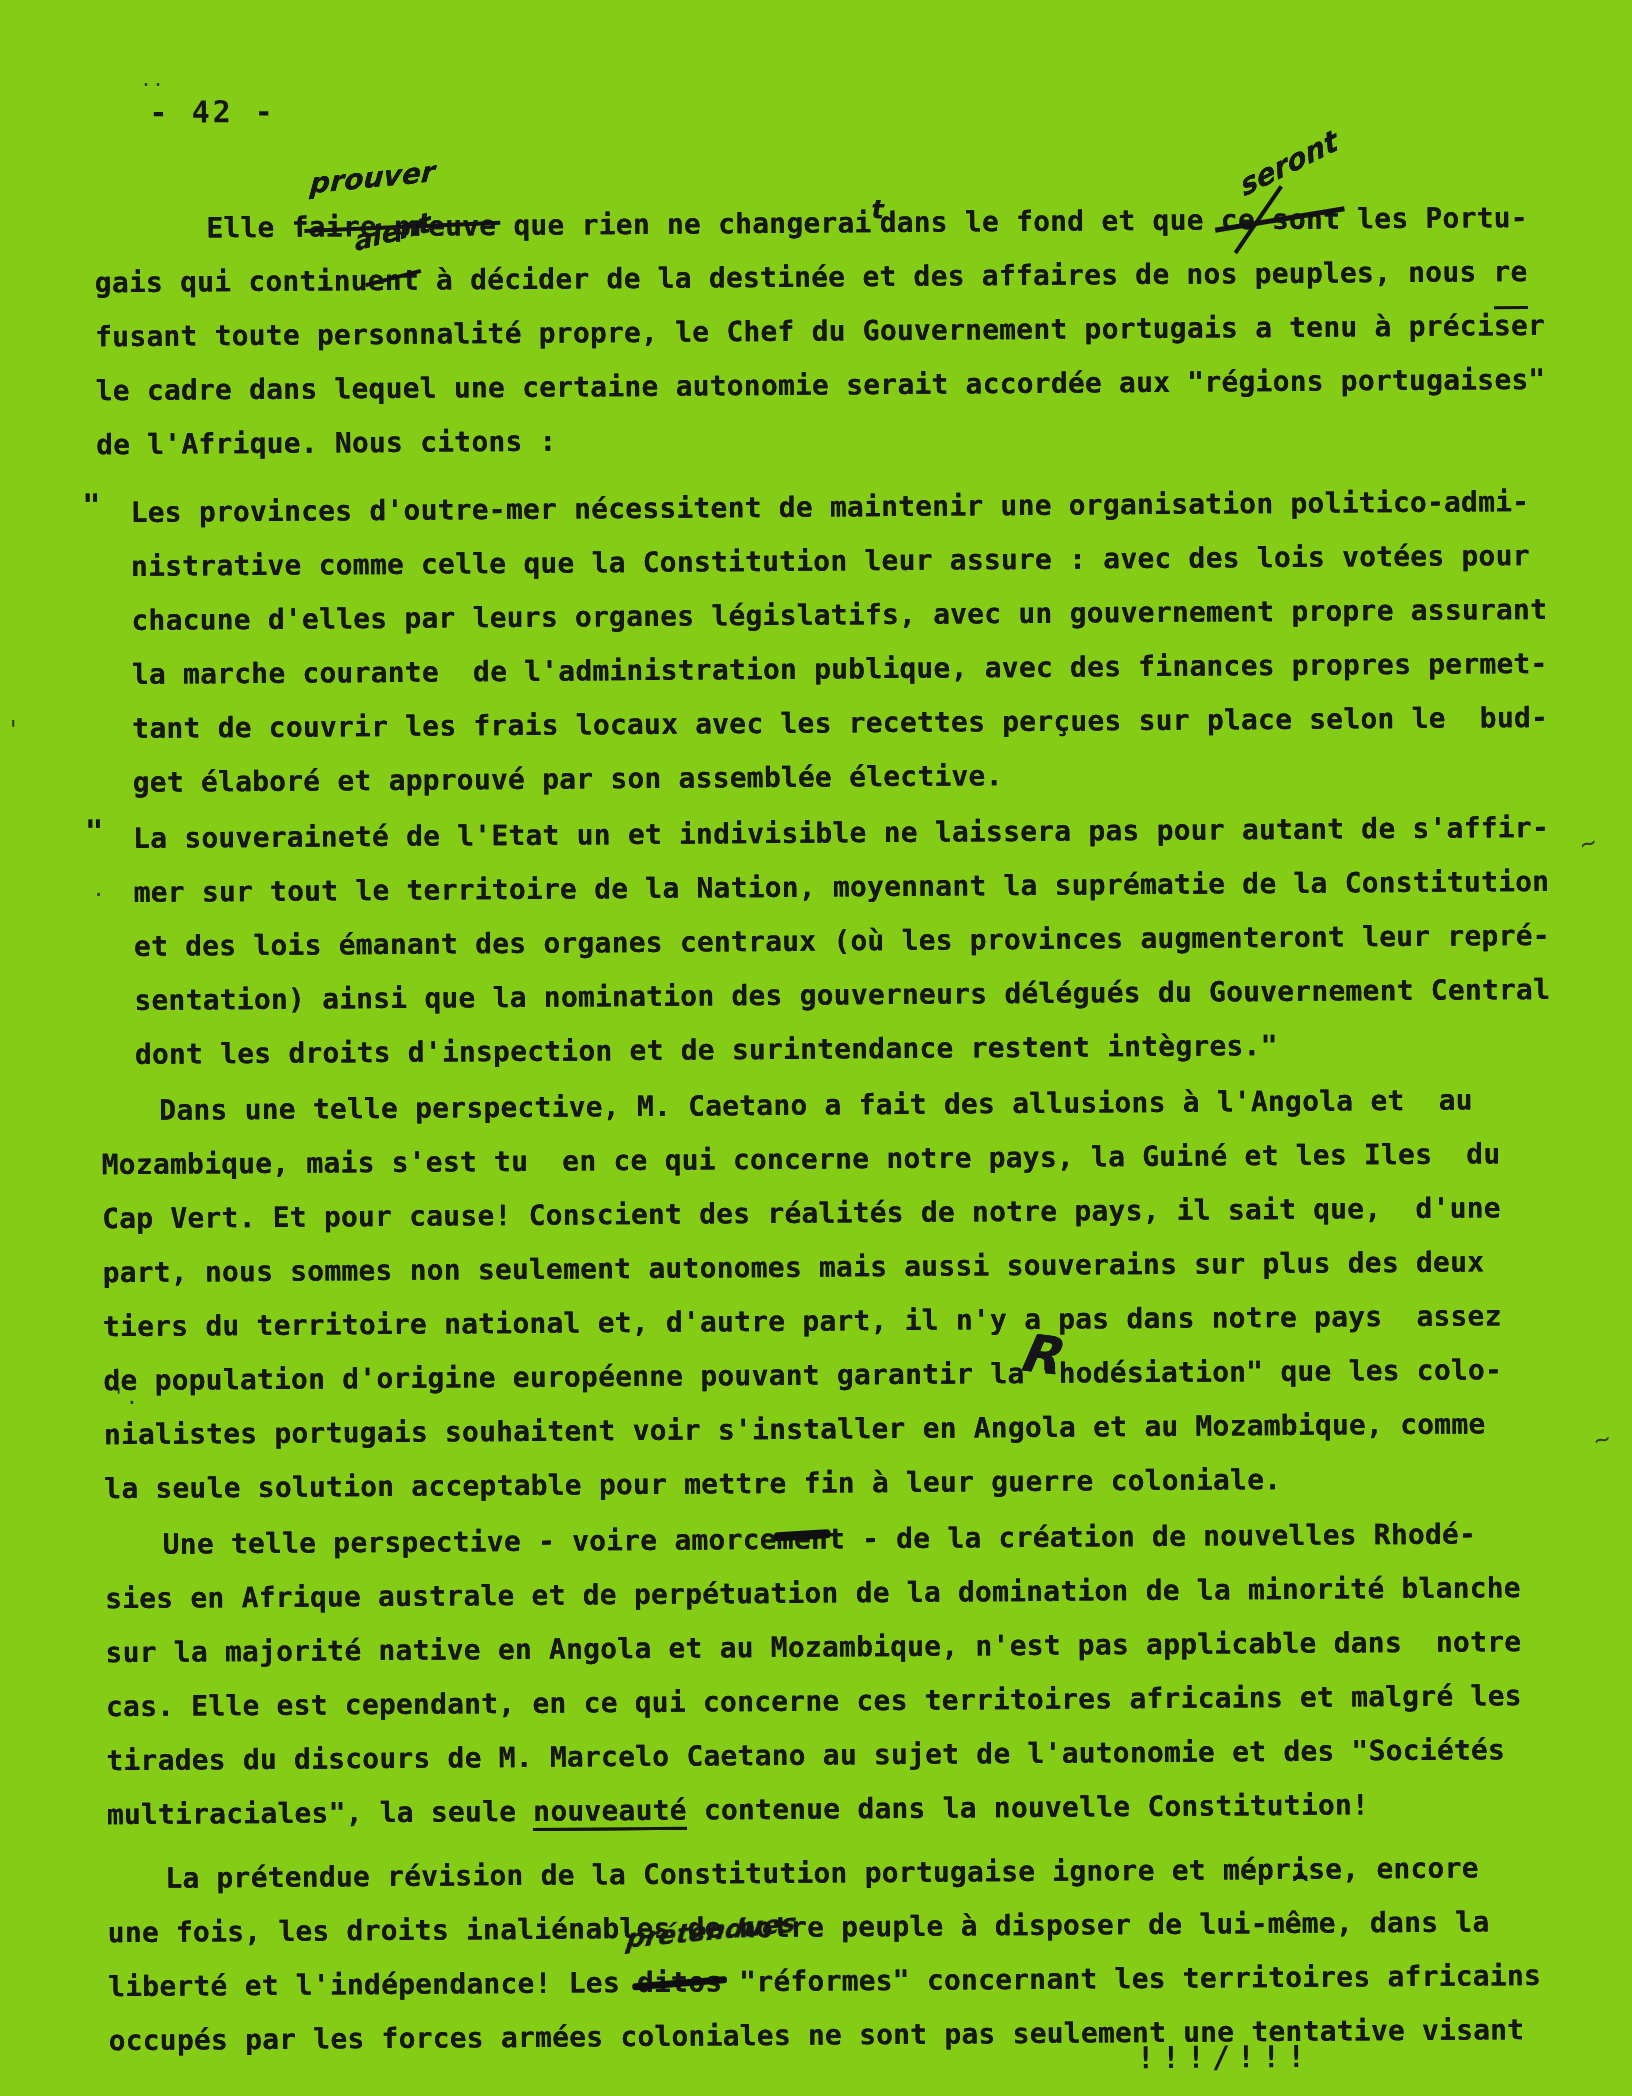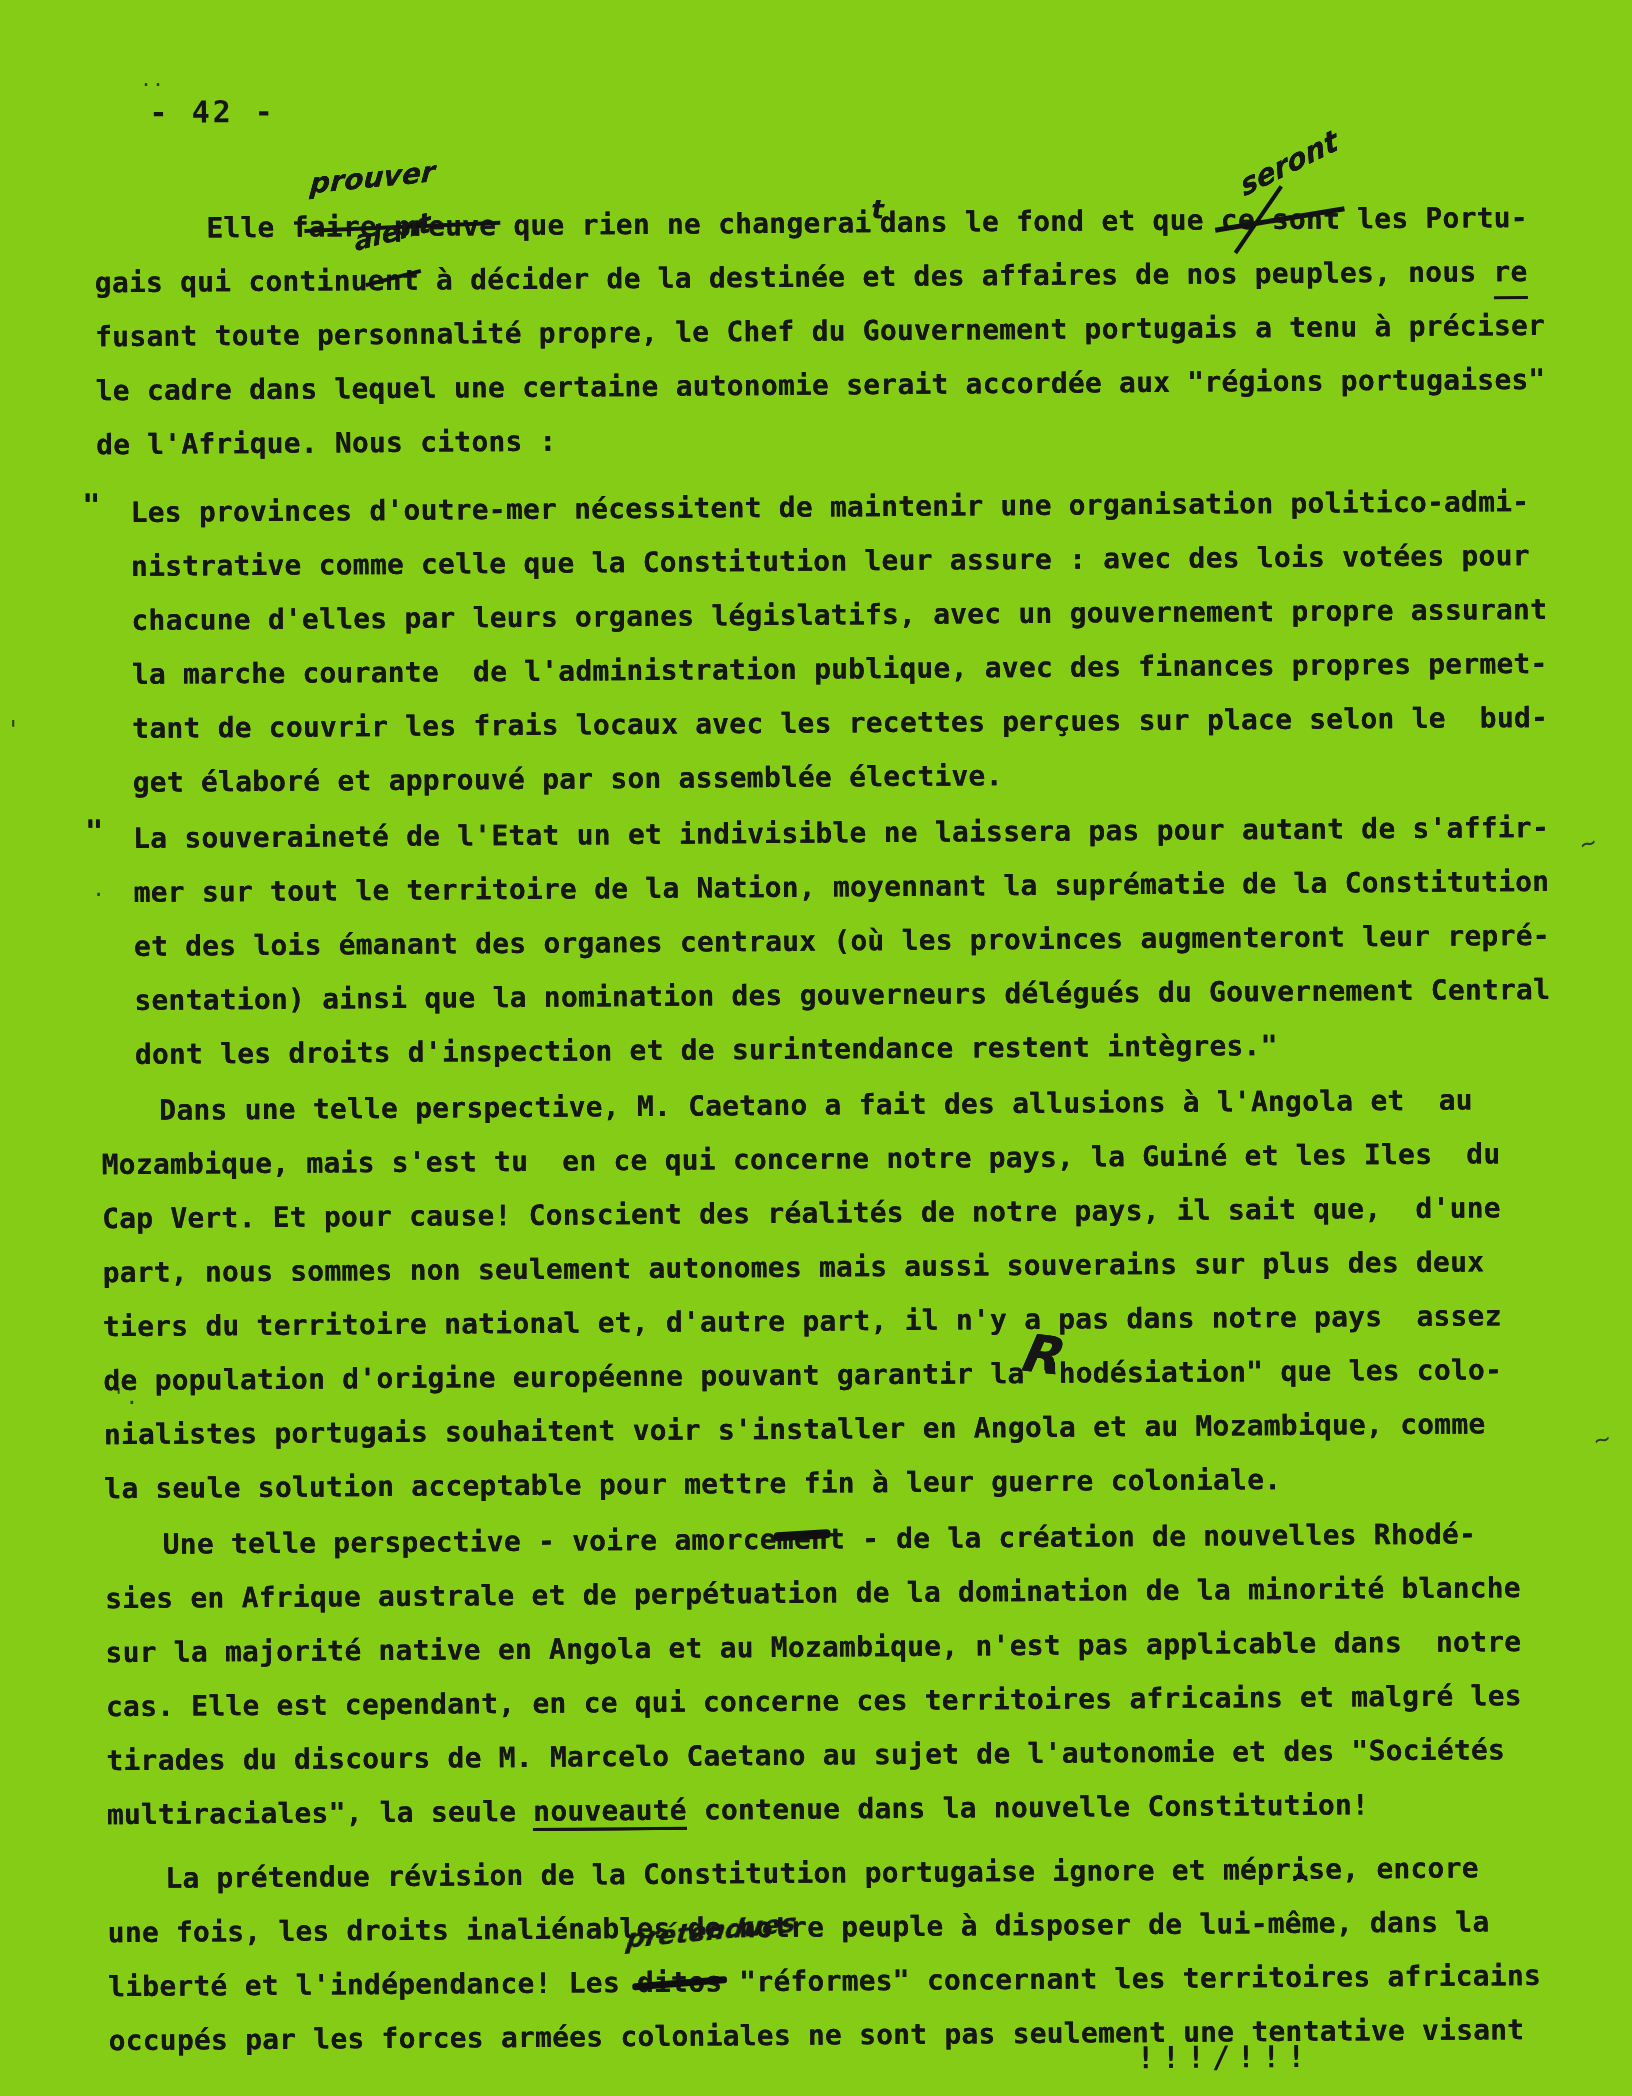--- a/index.html
+++ b/index.html
@@ -16,21 +16,21 @@
   .qmark{position:absolute;left:-14px;top:-8px;font-size:30px;}
   .rel{position:relative;display:inline-block;}
   
   .st::after{content:"";position:absolute;left:-4px;right:-4px;top:47%;height:4px;background:#121212;transform:rotate(-2deg);}
   .st-slash::after{content:"";position:absolute;left:-6px;right:-6px;top:44%;height:5px;background:#121212;transform:rotate(-9deg);}
   .st-slash::before{content:"";position:absolute;left:30%;top:-26%;height:150%;width:4px;background:#121212;transform:rotate(35deg);}
   .st-small::after{content:"";position:absolute;left:-3px;right:-3px;top:40%;height:4px;background:#121212;transform:rotate(-14deg);}
   .st-blot::after{content:"";position:absolute;left:-3px;right:-3px;top:34%;height:9px;background:#101010;transform:rotate(-3deg);border-radius:4px;}
   .st-heavy::after{content:"";position:absolute;left:-5px;right:-5px;top:45%;height:7px;background:#0e0e0e;transform:rotate(-4deg);border-radius:3px;}
   
-  .ul{border-bottom:3px solid #141414;padding-bottom:8px;}
+  .ul{border-bottom:3px solid #141414;padding-bottom:18px;}
   .ul2{border-bottom:3px solid #141414;text-decoration:underline;text-underline-offset:8px;text-decoration-thickness:2px;}
   
   .hw{position:absolute;font-family:"DejaVu Sans",sans-serif;font-style:italic;font-weight:700;
       white-space:nowrap;line-height:1;text-shadow:0 0 .5px #000;}
   .hw-prouver{top:-36px;left:2px;font-size:28px;transform:rotate(-5deg) skewX(-10deg);}
   .hw-seront{top:-44px;left:16px;font-size:29px;transform:rotate(-26deg) skewX(-12deg);}
   .hw-aient{top:-36px;left:-14px;font-size:27px;transform:rotate(-14deg) skewX(-10deg);}
   .hw-tick{position:relative;display:inline-block;top:-14px;font-size:26px;width:8px;font-family:"DejaVu Sans",sans-serif;font-style:italic;}
   .hw-r{top:-18px;left:-34px;font-size:52px;transform:rotate(7deg) skewX(-6deg);}
   .hw-caret{top:-24px;left:34%;font-size:24px;transform:scaleY(1.4);}

